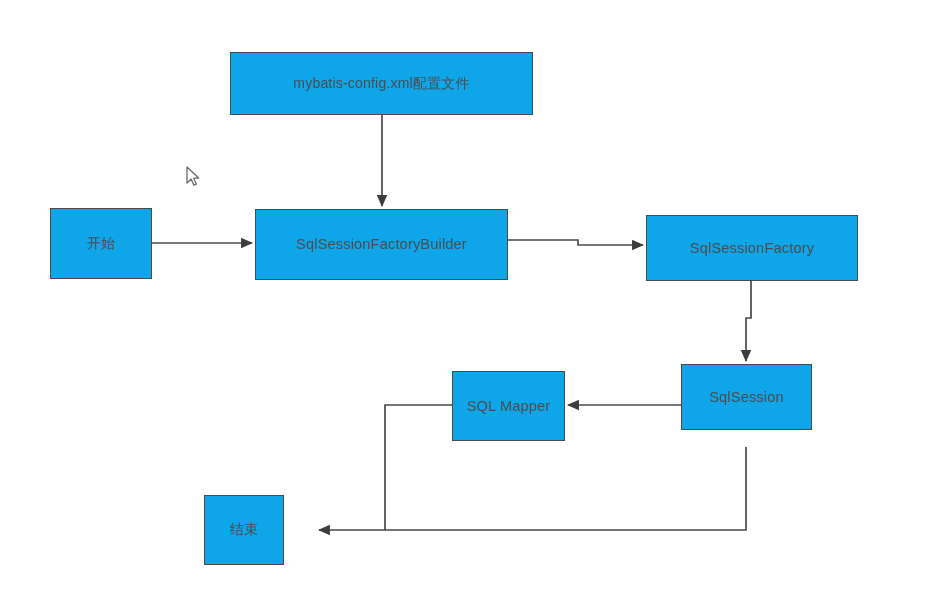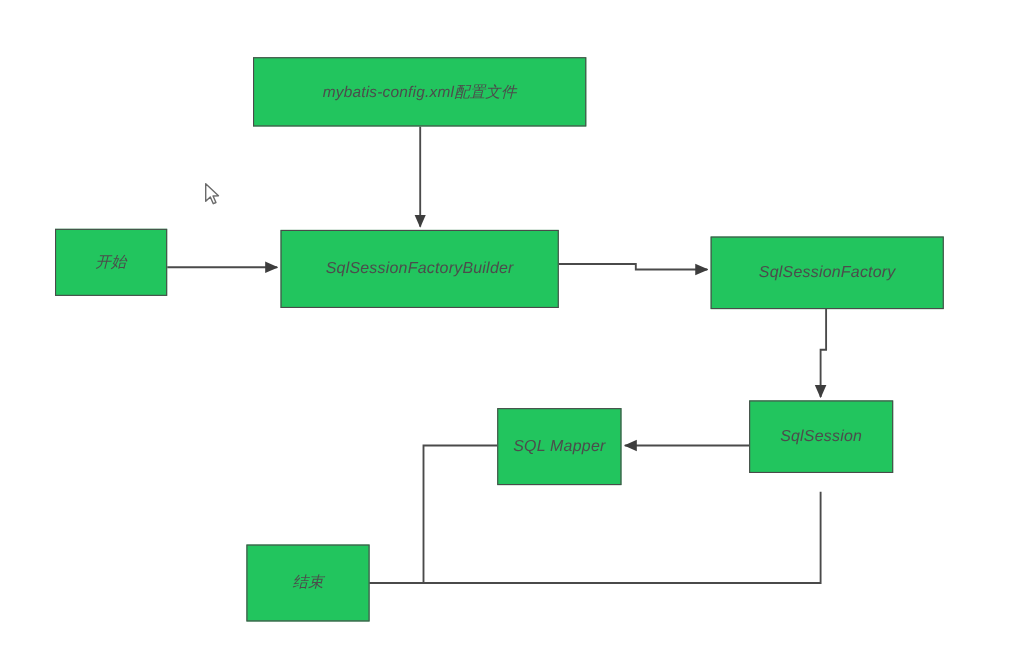--- a/index.html
+++ b/index.html
@@ -22,31 +22,30 @@
     position: absolute;
     left: 0;
     top: 0;
     width: 930px;
     height: 593px;
   }
   .node-box {
     position: absolute;
     box-sizing: border-box;
     border: 1.6px solid #4a4a4a;
-    background: #22c55e;
+    background: #0ea5e9;
     display: flex;
     align-items: center;
     justify-content: center;
     text-align: left;
     color: #4c4c4c;
     font-size: 14.5px;
     letter-spacing: 0.2px;
     line-height: 1.25;
     font-weight: 400;
-    font-style: italic;
   }
   .node-label {
     display: block;
     padding: 0 6px;
     white-space: nowrap;
   }
   .node-cjk {
     font-size: 14px;
   }
   #cursor {
@@ -83,41 +82,41 @@
       <path d="M 452 405 L 385 405 L 385 530 L 319 530" marker-end="url(#arrowhead)"></path>
 
       <path d="M 746 447 L 746 530 L 385 530"></path>
     </g>
   </svg>
 
   <div class="node-box" id="node-config" style="left:230px; top:52px; width:303px; height:63px;">
     <span class="node-label node-cjk">mybatis-config.xml配置文件</span>
   </div>
 
-  <div class="node-box" id="node-start" style="left:50px; top:208px; width:102px; height:61px;">
+  <div class="node-box" id="node-start" style="left:50px; top:208px; width:102px; height:71px;">
     <span class="node-label node-cjk">开始</span>
   </div>
 
   <div class="node-box" id="node-builder" style="left:255px; top:209px; width:253px; height:71px;">
     <span class="node-label">SqlSessionFactoryBuilder</span>
   </div>
 
   <div class="node-box" id="node-factory" style="left:646px; top:215px; width:212px; height:66px;">
     <span class="node-label">SqlSessionFactory</span>
   </div>
 
   <div class="node-box" id="node-session" style="left:681px; top:364px; width:131px; height:66px;">
     <span class="node-label">SqlSession</span>
   </div>
 
   <div class="node-box" id="node-mapper" style="left:452px; top:371px; width:113px; height:70px;">
     <span class="node-label">SQL Mapper</span>
   </div>
 
-  <div class="node-box" id="node-end" style="left:224px; top:495px; width:112px; height:70px;">
+  <div class="node-box" id="node-end" style="left:204px; top:495px; width:80px; height:70px;">
     <span class="node-label node-cjk">结束</span>
   </div>
 
   <svg id="cursor" style="left:185px; top:166px;" viewBox="0 0 16 22" xmlns="http://www.w3.org/2000/svg">
     <path d="M 2 1 L 2 17 L 6.2 13.1 L 8.9 19.2 L 11.3 18.1 L 8.7 12.2 L 13.6 12.0 Z" fill="#ffffff" stroke="#6b6b6b" stroke-width="1.3" stroke-linejoin="round"></path>
   </svg>
 
 </div>
 
 </body></html>

